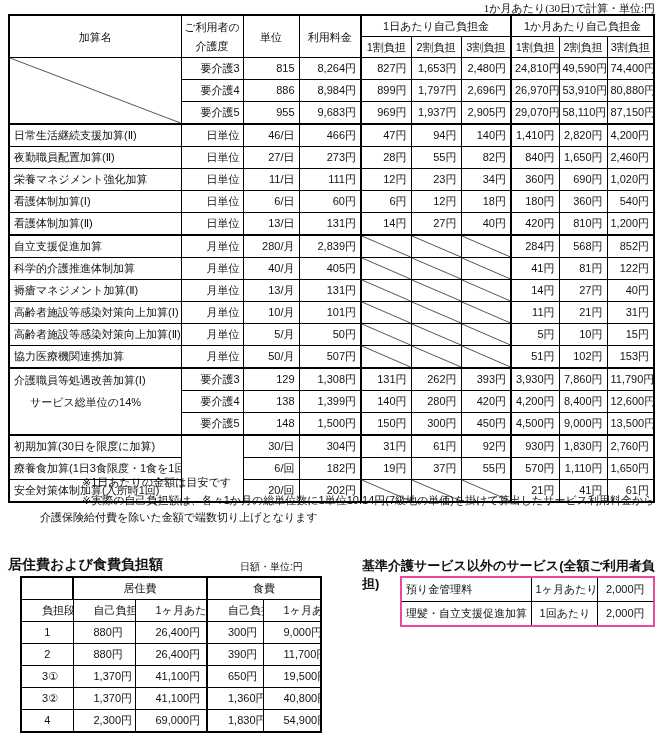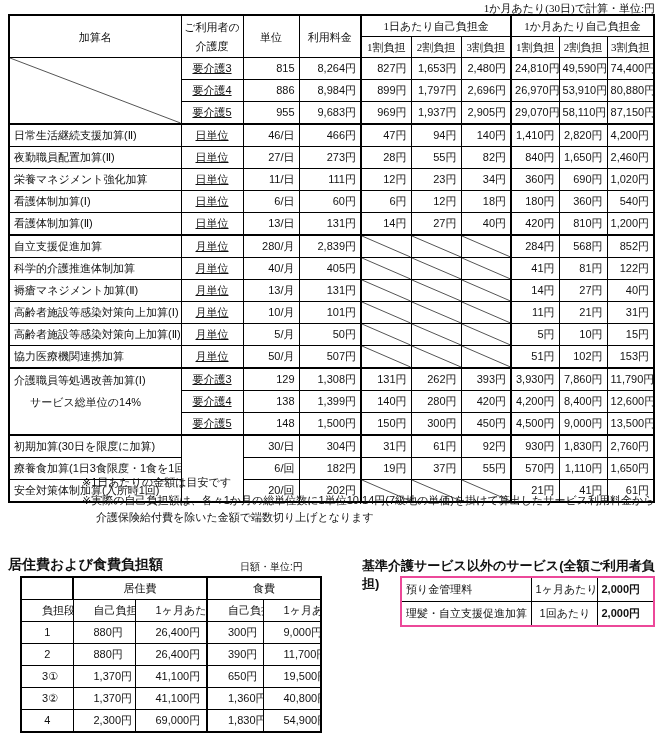--- a/index.html
+++ b/index.html
@@ -36,23 +36,23 @@
     border:1px solid #000;
     padding:0 3px;
     height:21px;
     line-height:21px;
     font-weight:normal;
     vertical-align:middle;
     box-sizing:border-box;
     overflow:hidden;
     white-space:nowrap;
   }
-  .main-table .hdr{text-align:center;font-family:Liberation Serif, serif;}
+  .main-table .hdr{text-align:center;}
   .main-table .num{text-align:right;padding-right:4px;}
-  .main-table .ctr{text-align:center;text-decoration:underline;}
+  .main-table .ctr{text-align:right;}
   .main-table .lft{text-align:left;padding-left:4px;}
 
   
   .main-table{border:2px solid #000;}
   .tl{border-left:2px solid #000 !important;}
   .tr{border-right:2px solid #000 !important;}
   .tt{border-top:2px solid #000 !important;}
 
   
   .slash{position:relative;padding:0;}
@@ -63,21 +63,21 @@
   .namecell{height:22px;}
 
   
   .notes{
     position:absolute;left:0;top:474px;width:528px;
     font-size:11px;line-height:17.5px;
   }
   .notes div{white-space:nowrap;}
   .n1{padding-left:82px;}
   .n2{padding-left:82px;}
-  .n3{padding-left:96px;}
+  .n3{padding-left:40px;}
   .n4{padding-left:82px;}
 
   
   .h-left{
     position:absolute;left:8px;top:556px;
     font-size:14px;font-weight:bold;letter-spacing:0px;
   }
   .h-left-unit{
     position:absolute;left:240px;top:560px;
     font-size:10px;
@@ -112,21 +112,21 @@
     width:253px;font-size:11px;table-layout:fixed;
     border:2px solid #ec4899;
   }
   .other-table td{
     border:1px solid #000;
     height:23px;line-height:23px;
     padding:0 4px;
     box-sizing:border-box;
     white-space:nowrap;overflow:hidden;
   }
-  .other-table .num{text-align:left;font-weight:bold;}
+  .other-table .num{text-align:center;}
   .other-table .mid{text-align:right;padding-right:6px;}
   .other-table .lft{text-align:left;}
 </style>
 </head>
 <body>
 
 <div class="page">
 
   <div class="top-caption">1か月あたり(30日)で計算・単位:円</div>
 

